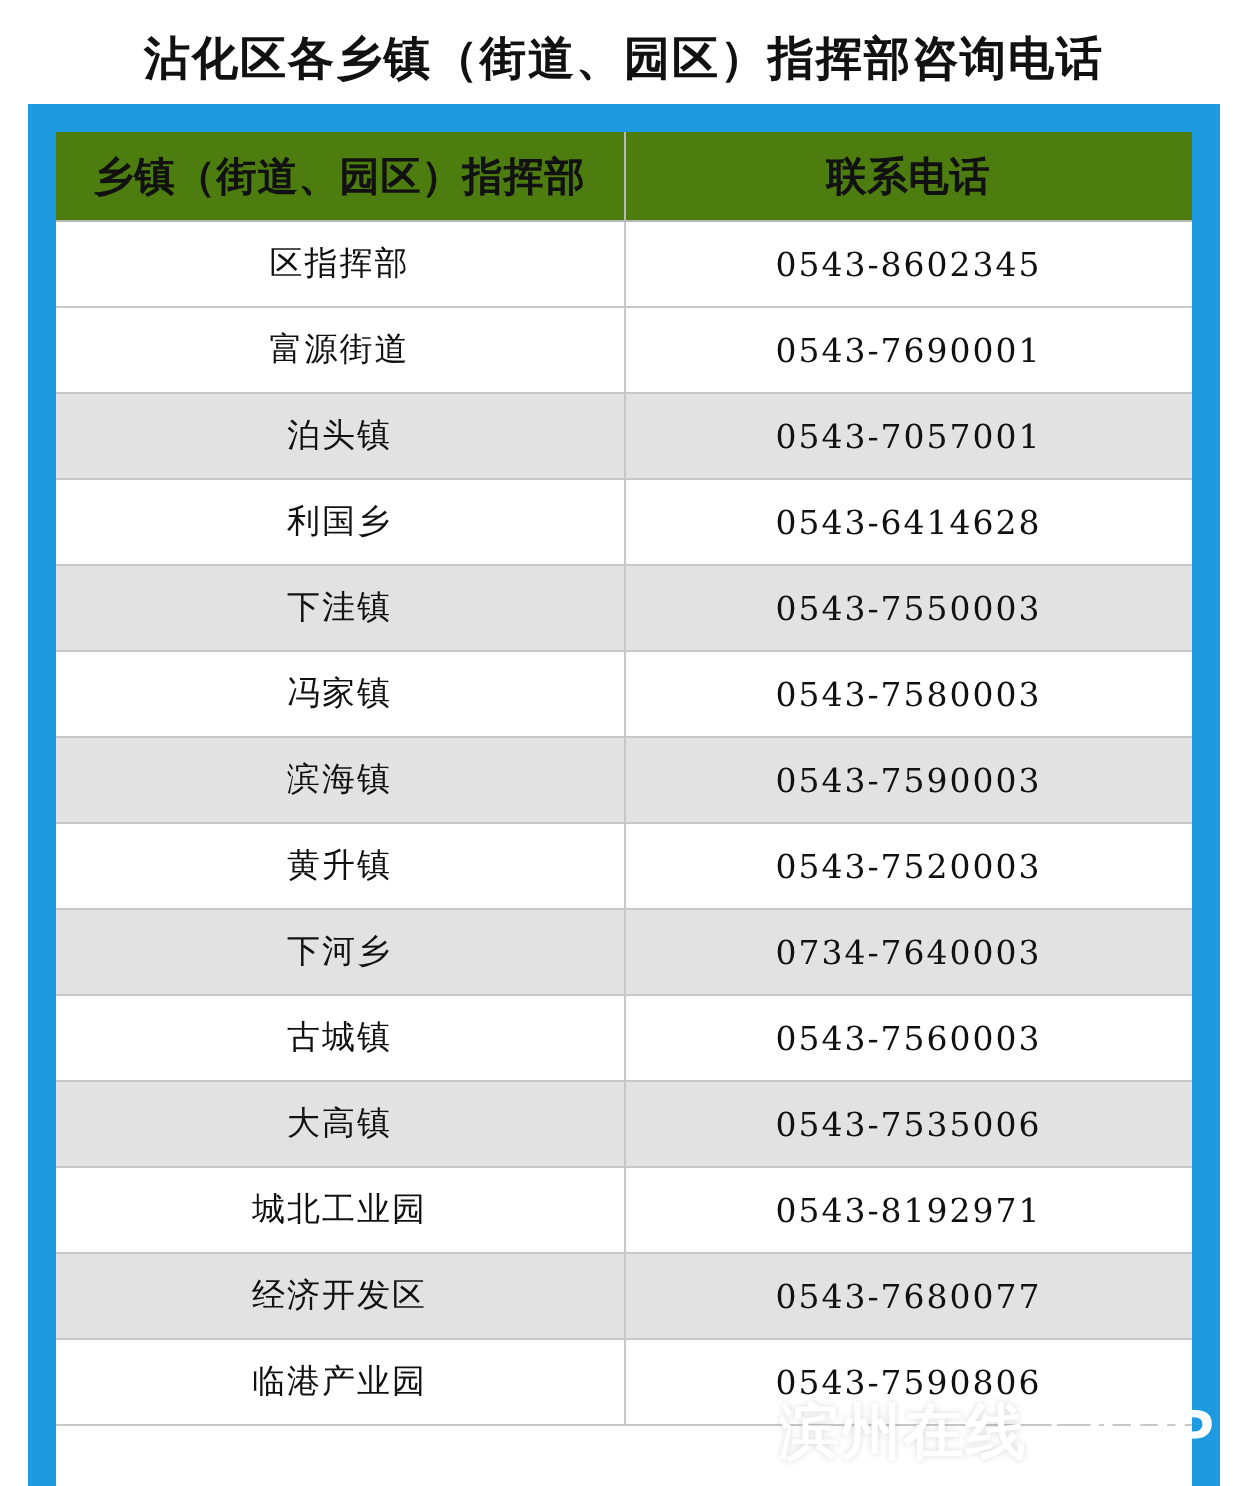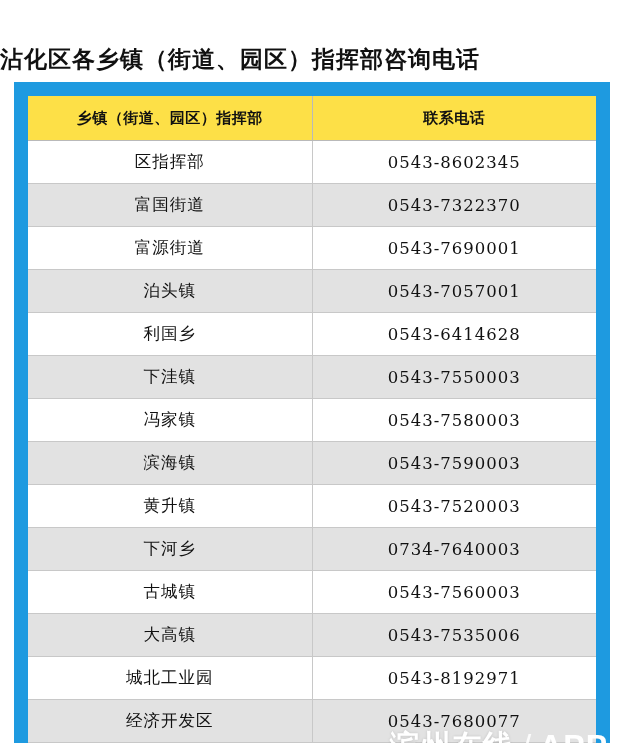--- a/index.html
+++ b/index.html
@@ -14,28 +14,27 @@
     overflow: hidden;
   }
   .poster {
     position: relative;
     width: 624px;
     height: 743px;
     background: #ffffff;
     box-sizing: border-box;
   }
   .title {
-    text-align: left;
+    text-align: center;
     font-size: 23px;
     font-weight: bold;
     color: #111111;
     letter-spacing: 1px;
     padding: 14px 0 12px 0;
     font-family: "DejaVu Sans", "Liberation Sans", sans-serif;
-    margin-top: 30px;
   }
   .blue-frame {
     position: absolute;
     left: 14px;
     right: 14px;
     top: 52px;
     bottom: 0px;
     background: #1e9ae0;
     padding: 14px 14px 0 14px;
     box-sizing: border-box;
@@ -47,23 +46,23 @@
     box-sizing: border-box;
     overflow: hidden;
   }
   table.phone-table {
     width: 100%;
     border-collapse: collapse;
     table-layout: fixed;
     font-family: "DejaVu Sans", "Liberation Sans", sans-serif;
   }
   table.phone-table th {
-    background: #fde047;
+    background: #4d7c0f;
     color: #111111;
-    font-size: 15px;
+    font-size: 20px;
     font-weight: bold;
     height: 42px;
     border: 1px solid #b9b9b9;
     border-top: none;
     border-left: none;
     letter-spacing: 0.5px;
   }
   table.phone-table th:last-child {
     border-right: none;
   }
@@ -136,24 +135,20 @@
           <tr>
             <th>乡镇（街道、园区）指挥部</th>
             <th>联系电话</th>
           </tr>
         </thead>
         <tbody>
           <tr class="odd">
             <td>区指挥部</td>
             <td class="phone">0543-8602345</td>
           </tr>
-          <tr class="even">
-            <td>富国街道</td>
-            <td class="phone">0543-7322370</td>
-          </tr>
           <tr class="odd">
             <td>富源街道</td>
             <td class="phone">0543-7690001</td>
           </tr>
           <tr class="even">
             <td>泊头镇</td>
             <td class="phone">0543-7057001</td>
           </tr>
           <tr class="odd">
             <td>利国乡</td>

